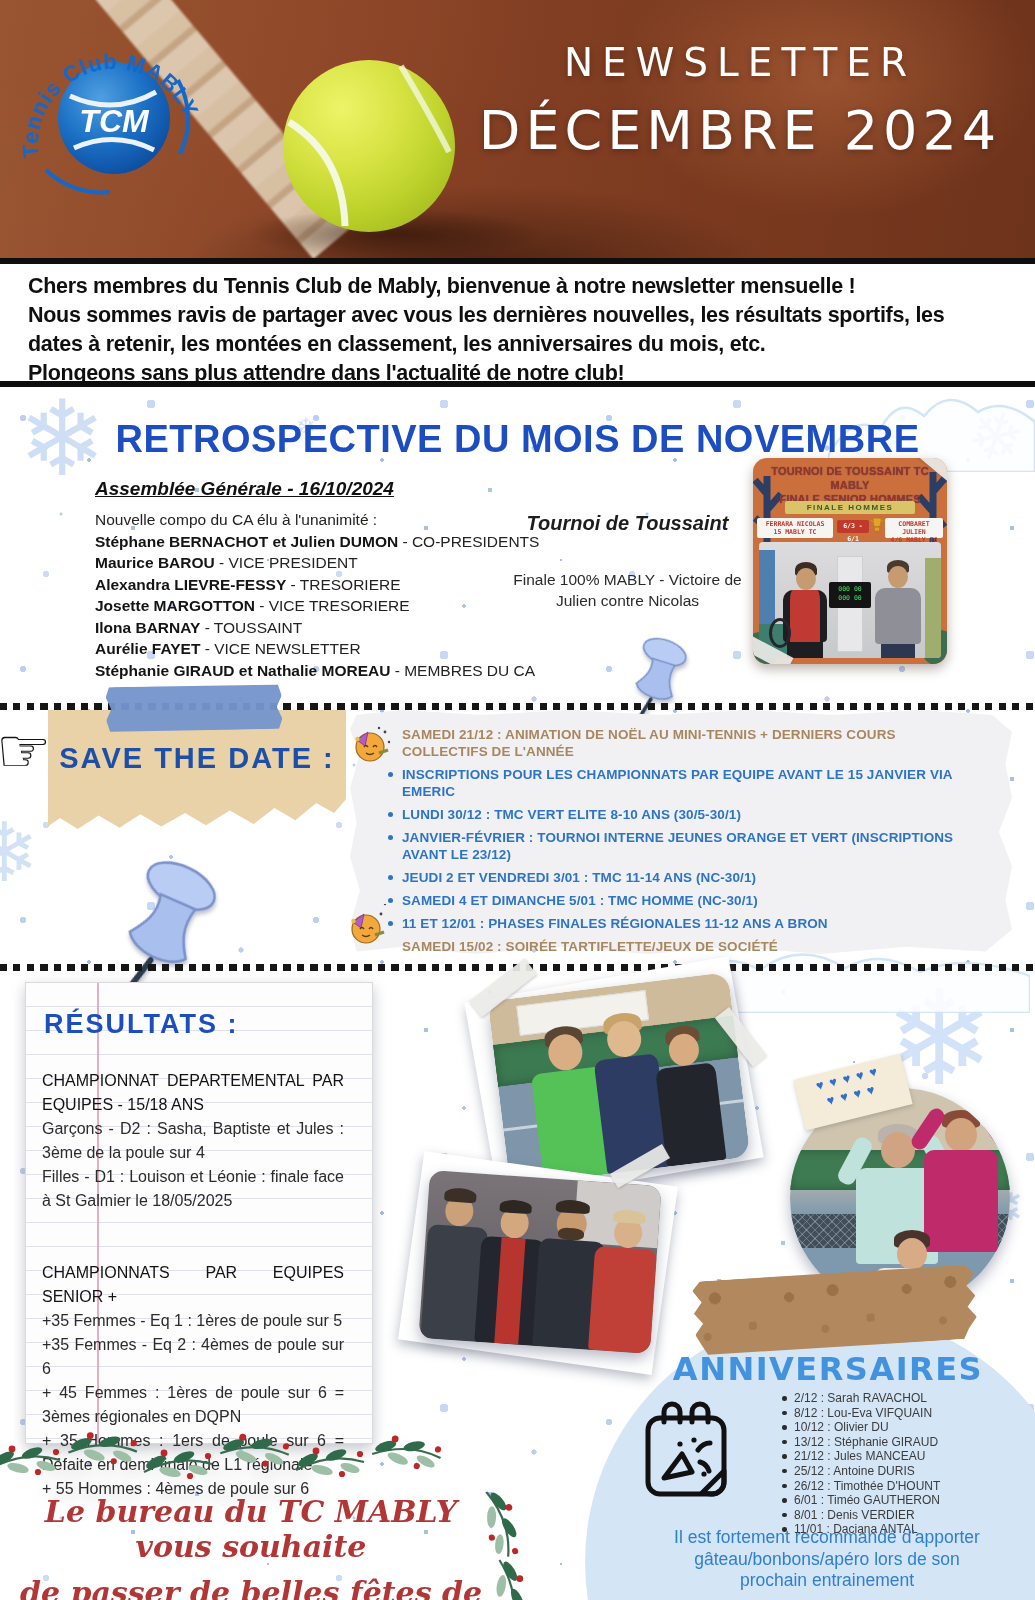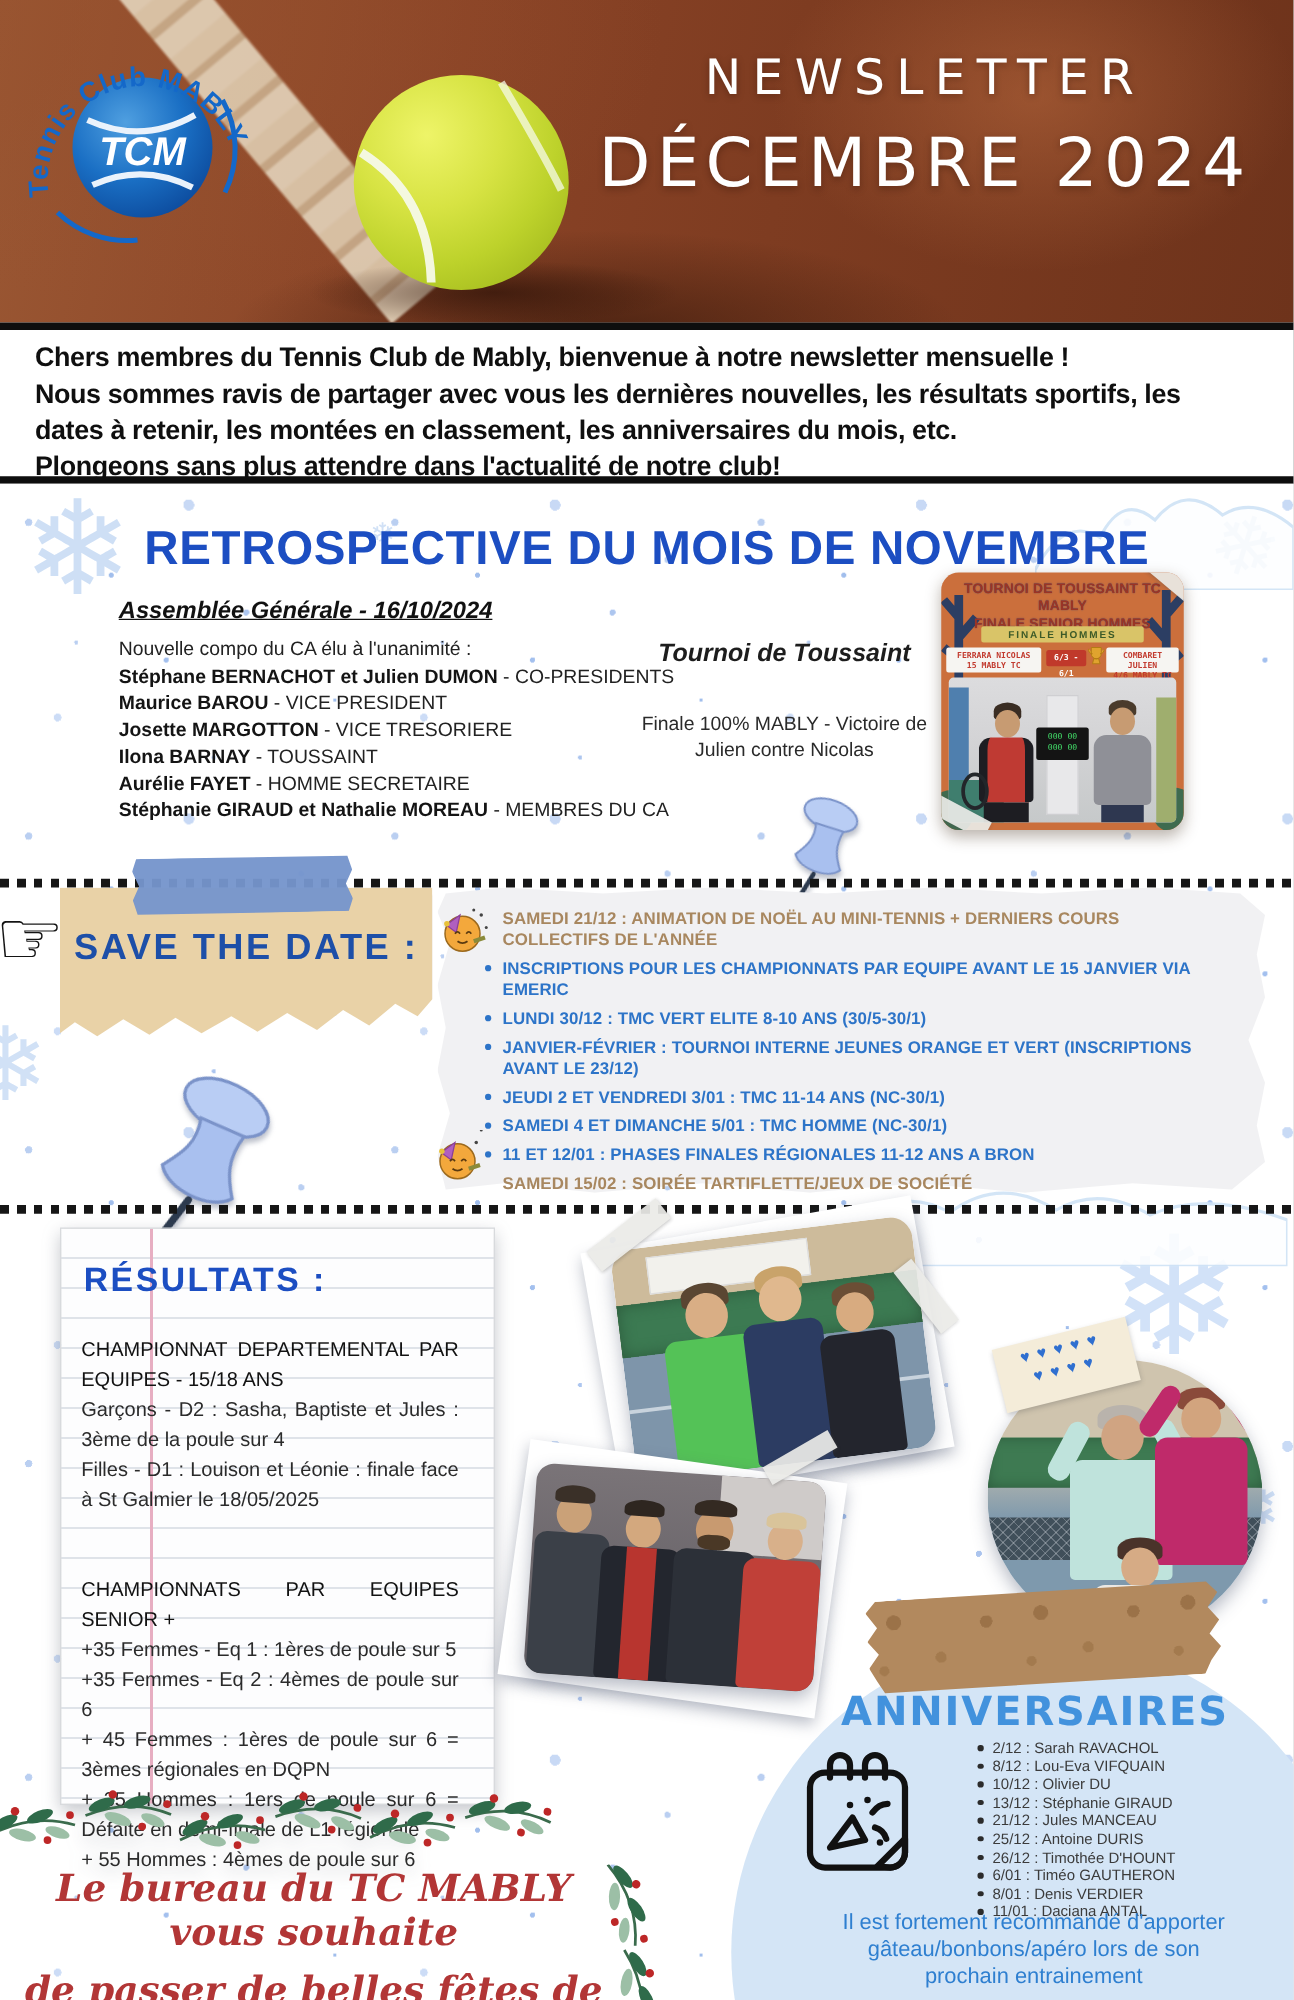--- a/index.html
+++ b/index.html
@@ -117,21 +117,21 @@
     color:var(--item-blue,#2d74c8); letter-spacing:.1px; }
   .ev.hl { color:var(--item-brown,#a8875f); }
   .ev.b::before { content:""; position:absolute; left:-14px; top:6px; width:5px; height:5px; border-radius:50%; background:var(--item-blue,#2d74c8); }
   .ev-emoji { position:absolute; width:44px; height:44px; }
 
   
   .paper-results { position:absolute; left:25px; top:982px; width:348px; height:462px;
     background:
       linear-gradient(90deg, transparent 0 71px, #e7aec2 71px 73px, transparent 73px),
       repeating-linear-gradient(to bottom, #fdfdfe 0 23px, #dfe3e9 23px 24px);
-    border:1px solid #d8dadd; filter:drop-shadow(0 5px 7px rgba(90,95,110,.35));margin-left:23px; }
+    border:1px solid #d8dadd; filter:drop-shadow(0 5px 7px rgba(90,95,110,.35)); }
   .res-title { position:absolute; left:18px; top:26px; font-size:27px; font-weight:800; letter-spacing:2px;
     color:var(--accent-blue,#1c4ec2); }
   .res-body { position:absolute; left:16px; top:86px; width:302px; font-size:16px; line-height:24px;
     color:#2b2b2b; text-align:justify; }
   .res-body .hd { font-weight:400; color:#121212; }
   .res-body .gap { height:24px; }
 
   
   .backing { position:absolute; background:#fff; box-shadow:0 5px 12px rgba(80,90,115,.4); }
   .photo { position:absolute; overflow:hidden; box-shadow:0 6px 14px rgba(50,60,90,.35); }
@@ -238,23 +238,24 @@
     <path d="M0,78 Q40,44 80,62 Q110,30 150,52 Q190,22 235,50 Q270,30 310,54 Q355,34 420,58 L420,95 L0,95 Z" fill="#fdfeff" stroke="#cfe3f6" stroke-width="2.5"></path>
   </svg>
 
   <div class="retro-title">RETROSPECTIVE DU MOIS DE NOVEMBRE</div>
 
   <div class="ag">
     <h3>Assemblée Générale - 16/10/2024</h3>
     <div class="row">Nouvelle compo du CA élu à l'unanimité :</div>
     <div class="row"><b>Stéphane BERNACHOT et Julien DUMON</b><span> - </span><span>CO-PRESIDENTS</span></div>
     <div class="row"><b>Maurice BAROU</b><span> - </span><span>VICE PRESIDENT</span></div>
+    <div class="row"><b>Alexandra LIEVRE-FESSY</b><span> - </span><span>TRESORIERE</span></div>
     <div class="row"><b>Josette MARGOTTON</b><span> - </span><span>VICE TRESORIERE</span></div>
     <div class="row"><b>Ilona BARNAY</b><span> - </span><span>TOUSSAINT</span></div>
-    <div class="row"><b>Aurélie FAYET</b><span> - </span><span>HOMME SECRETAIRE</span></div>
+    <div class="row"><b>Aurélie FAYET</b><span> - </span><span>VICE NEWSLETTER</span></div>
     <div class="row"><b>Stéphanie GIRAUD et Nathalie MOREAU</b><span> - </span><span>MEMBRES DU CA</span></div>
   </div>
 
   <div class="tournoi">
     <h3>Tournoi de Toussaint</h3>
     <p>Finale 100% MABLY - Victoire de Julien contre Nicolas</p>
   </div>
 
   <div class="tphoto">
     <svg class="trees" width="194" height="206" viewBox="0 0 194 206">

